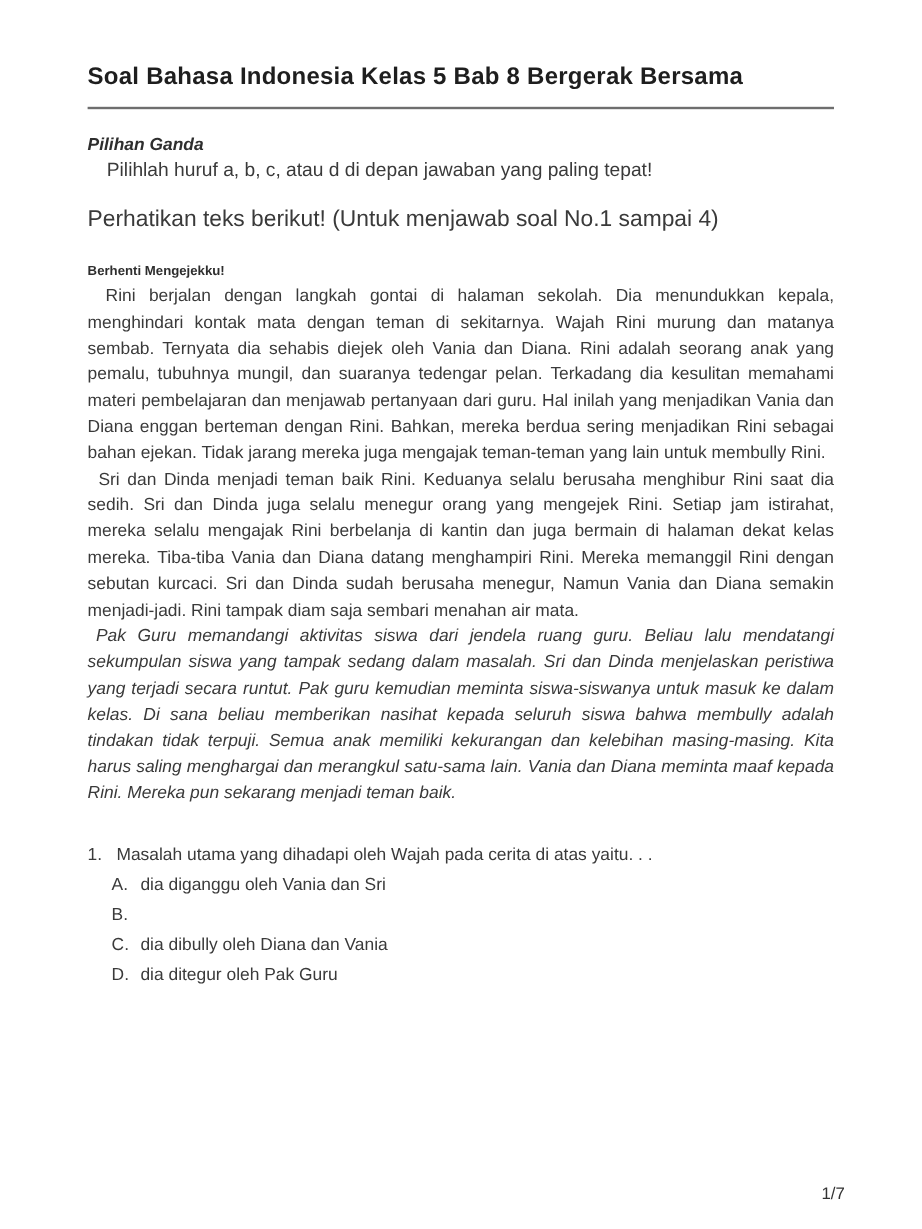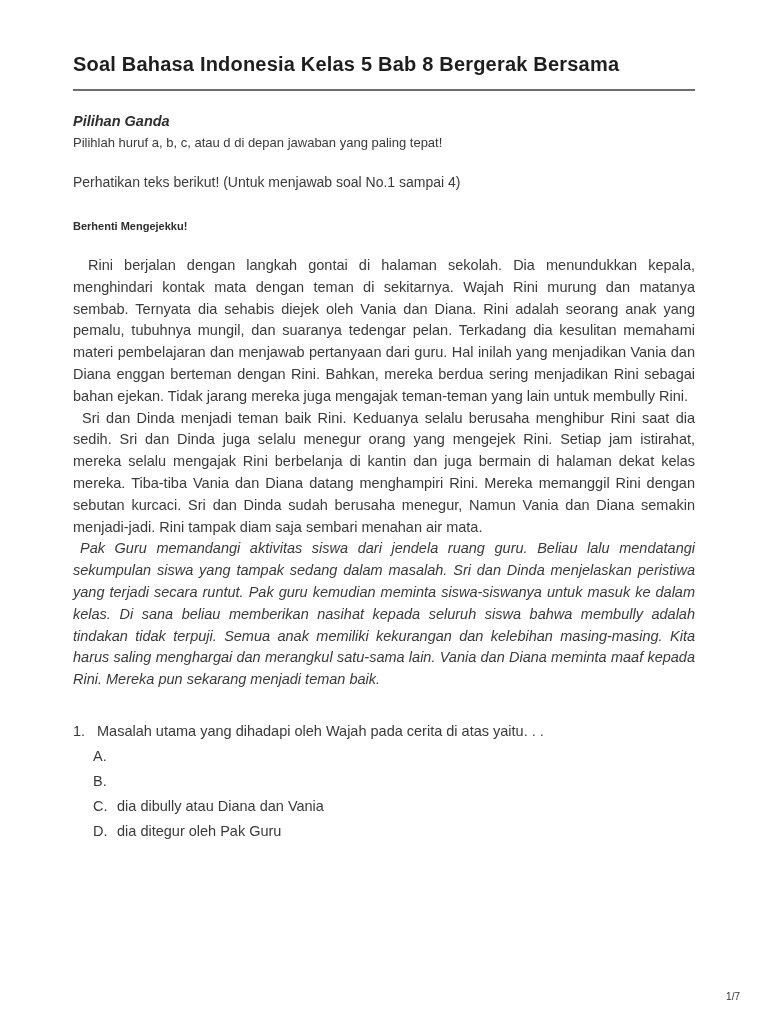--- a/index.html
+++ b/index.html
@@ -30,37 +30,37 @@
   }
   .section-heading {
     margin-top: 20px;
     font-size: 14.5px;
     line-height: 21px;
     font-weight: bold;
     color: #2e2e2e;
     font-style: italic;
   }
   .direction-line {
-    font-size: 13px;
+    font-size: 16px;
     line-height: 21px;
+    margin-left: 16px;
   }
   .note-line {
     margin-top: 19px;
-    font-size: 14px;
+    font-size: 19px;
     line-height: 21px;
   }
   .passage-title {
     margin-top: 23px;
     font-size: 11px;
     line-height: 21px;
     font-weight: bold;
     color: #2e2e2e;
   }
   .passage {
-    margin-top: 18px;
   }
   .passage p {
     font-size: 14.5px;
     line-height: 21.8px;
     text-align: justify;
     color: #3a3a3a;
   }
   .indent-1 { text-indent: 15px; }
   .indent-2 { text-indent: 9px; }
   .indent-3 { text-indent: 7px; font-style: italic; }
@@ -84,23 +84,23 @@
   .option {
     display: flex;
     line-height: 25px;
   }
   .opt-label {
     width: 24px;
     flex: 0 0 24px;
   }
   .page-number {
     position: absolute;
-    right: 28px;
+    right: 64px;
     bottom: 22px;
-    font-size: 10px;
+    font-size: 14px;
     color: #333333;
   }
 </style>
 </head>
 <body>
 
 <div class="page">
 
   <h1 class="doc-title">Soal Bahasa Indonesia Kelas 5 Bab 8 Bergerak Bersama</h1>
   <hr class="title-rule">
@@ -119,27 +119,28 @@
   </div>
 
   <div class="question-block">
     <div class="question-line">
       <span class="q-number">1.</span>
       <span class="q-text">Masalah utama yang dihadapi oleh Wajah pada cerita di atas yaitu. . .</span>
     </div>
     <ul class="options">
       <li class="option">
         <span class="opt-label">A.</span>
+        <span class="opt-text">dia diganggu oleh Vania dan Sri</span>
       </li>
       <li class="option">
         <span class="opt-label">B.</span>
       </li>
       <li class="option">
         <span class="opt-label">C.</span>
-        <span class="opt-text">dia dibully atau Diana dan Vania</span>
+        <span class="opt-text">dia dibully oleh Diana dan Vania</span>
       </li>
       <li class="option">
         <span class="opt-label">D.</span>
         <span class="opt-text">dia ditegur oleh Pak Guru</span>
       </li>
     </ul>
   </div>
 
   <div class="page-number">1/7</div>
 

